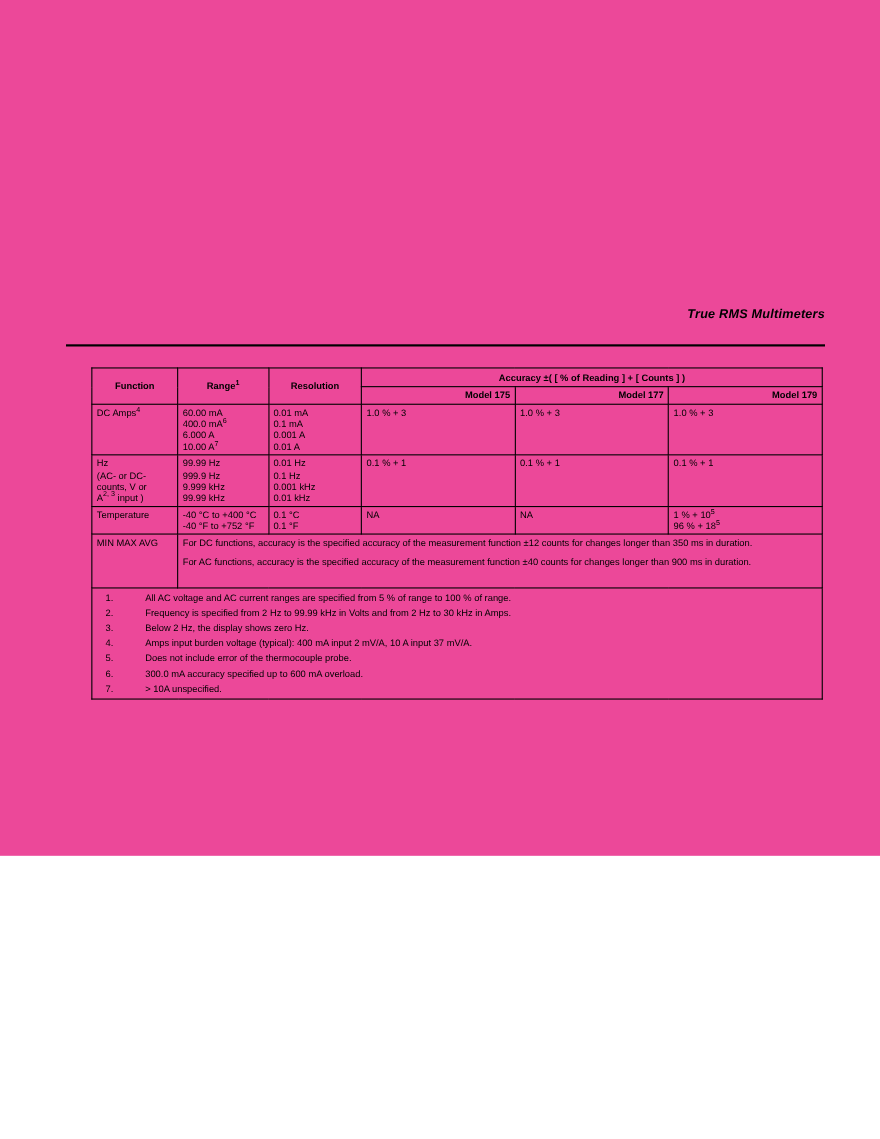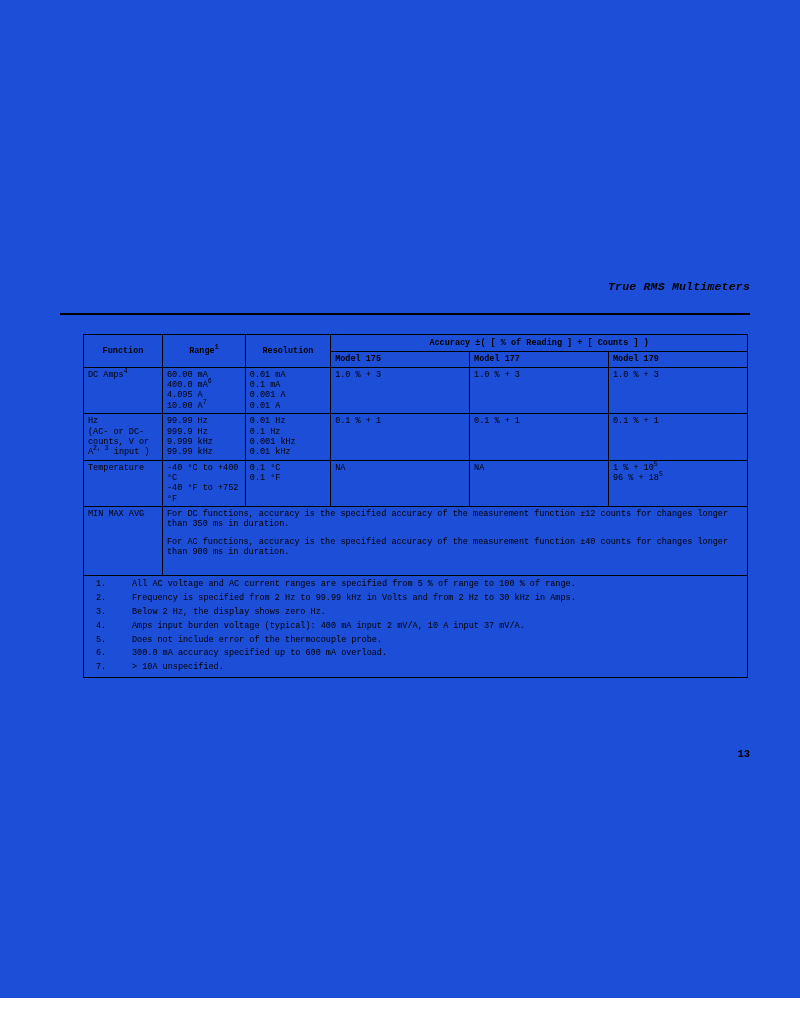--- a/index.html
+++ b/index.html
@@ -12,23 +12,22 @@
     height: 1035px;
     font-family: "Liberation Sans", sans-serif;
     color: #000000;
     position: relative;
   }
   .page {
     position: absolute;
     left: 0;
     top: 0;
     width: 800px;
-    height: 998px;
-    background: #1d4ed8;
-    font-family: Liberation Mono, monospace;
+    height: 778px;
+    background: #ec4899;
   }
   .header {
     position: absolute;
     left: 60px;
     top: 280px;
     width: 690px;
     text-align: right;
   }
   .header .title {
     font-size: 11.5px;
@@ -68,21 +67,21 @@
   }
   .spec-table .ctr { text-align: left; }
   .spec-table .hdr {
     font-weight: bold;
     text-align: center;
     vertical-align: middle;
     padding: 3px 4px;
   }
   .spec-table .hdr-sub {
     font-weight: bold;
-    text-align: left;
+    text-align: right;
     font-size: 8.5px;
     padding: 2px 4px;
   }
   .col-fn { width: 72px; }
   .col-rg { width: 78px; }
   .col-rs { width: 80px; }
   .col-m  { width: 145px; }
   .cell-mid { vertical-align: middle; }
   sup {
     font-size: 6.5px;
@@ -147,21 +146,21 @@
         <th class="hdr-sub col-m">Model 175</th>
         <th class="hdr-sub col-m">Model 177</th>
         <th class="hdr-sub col-m">Model 179</th>
       </tr>
 
       <tr>
         <td><span>DC Amps</span><sup>4</sup></td>
         <td>
           <div class="nowrap"><span>60.00 mA</span></div>
           <div class="nowrap"><span>400.0 mA</span><sup>6</sup></div>
-          <div class="nowrap"><span>4.095 A</span></div>
+          <div class="nowrap"><span>6.000 A</span></div>
           <div class="nowrap"><span>10.00 A</span><sup>7</sup></div>
         </td>
         <td class="multiline">0.01 mA
 0.1 mA
 0.001 A
 0.01 A</td>
         <td class="cell-mid">1.0 % + 3</td>
         <td class="cell-mid">1.0 % + 3</td>
         <td class="cell-mid">1.0 % + 3</td>
       </tr>
@@ -240,15 +239,14 @@
                 <td class="notes-num">7.</td>
                 <td class="notes-txt">&gt; 10A unspecified.</td>
               </tr>
             </tbody>
           </table>
         </td>
       </tr>
     </tbody>
   </table>
 
-  <div class="page-number">13</div>
 
 </div>
 
 </body></html>

